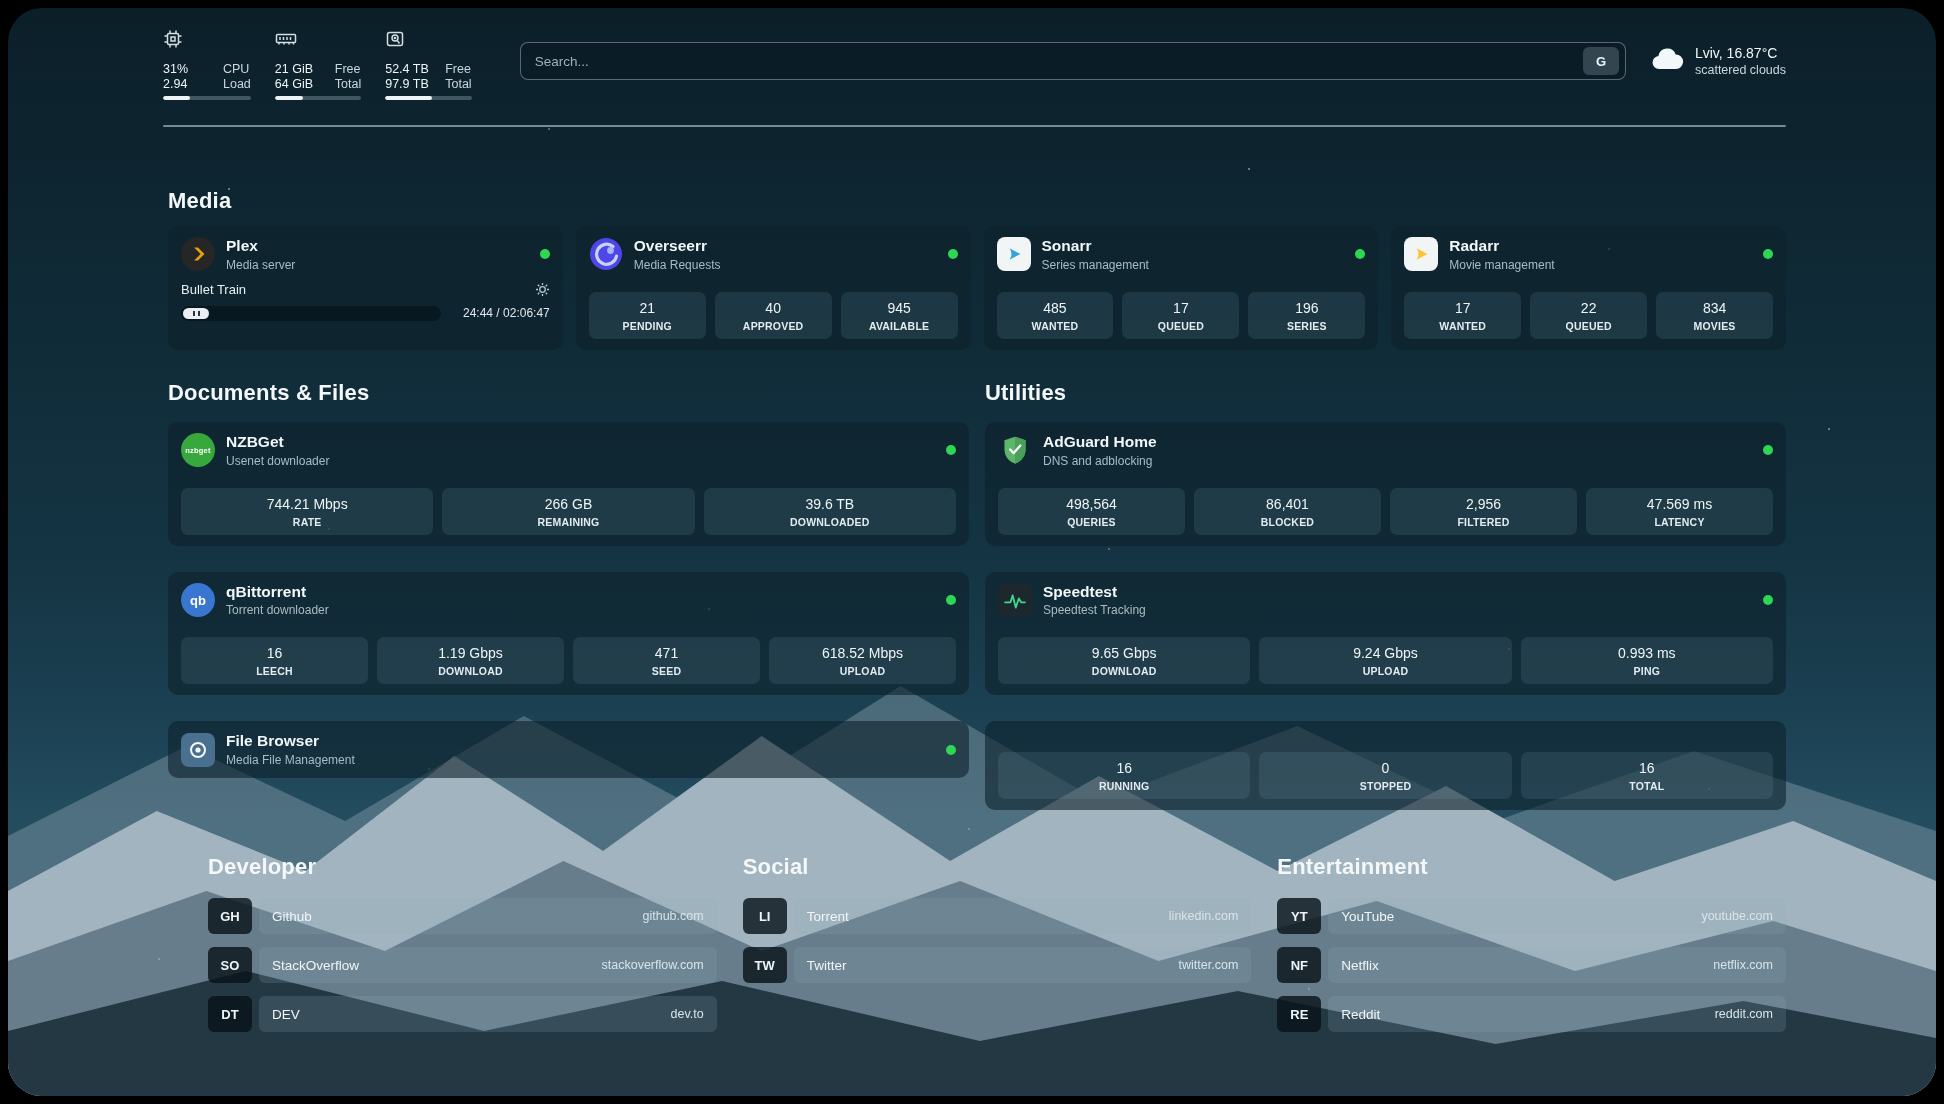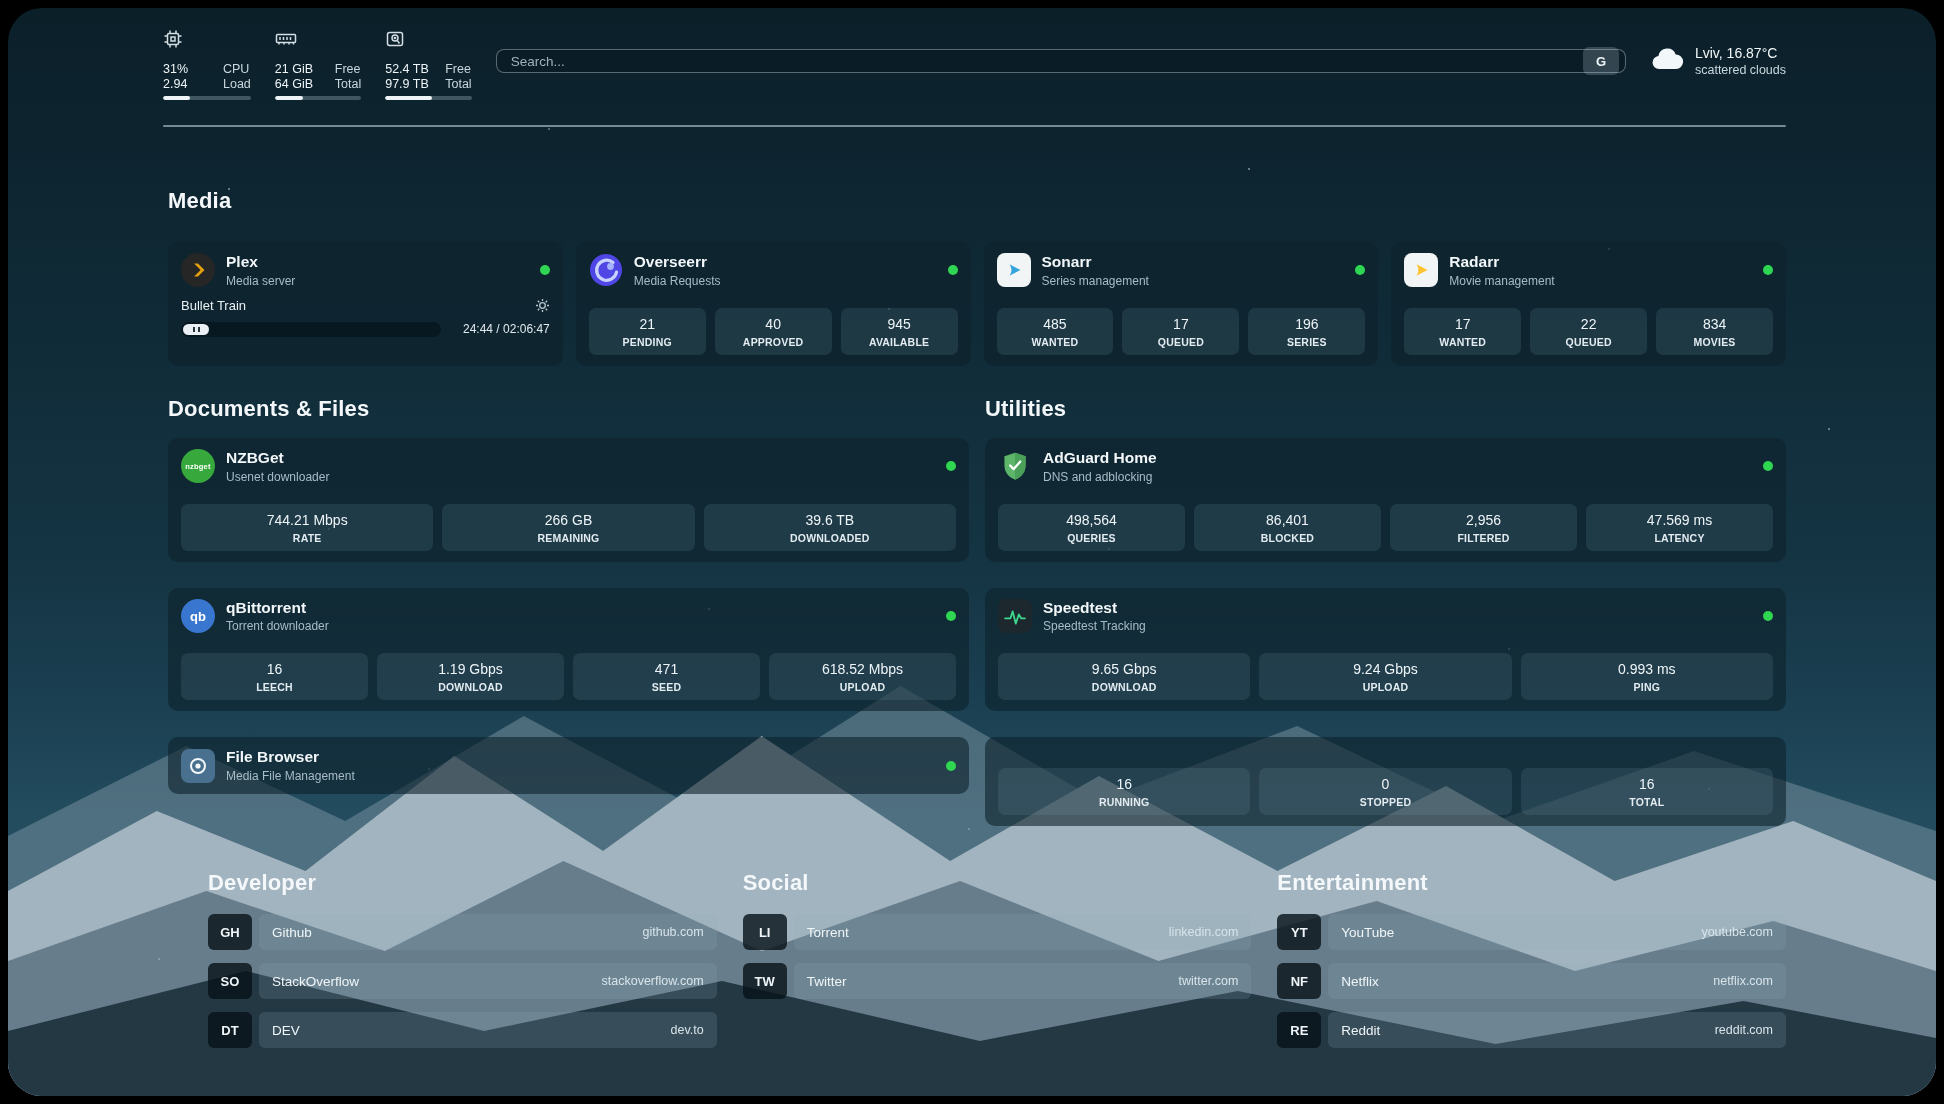--- a/index.html
+++ b/index.html
@@ -27,39 +27,39 @@
   .topbar { position:absolute; left:155px; right:150px; top:26px; height:54px;
     display:flex; align-items:center; gap:24px; }
   .sysstat { display:flex; align-items:flex-start; gap:9px; color:#e7f0f4;flex-direction:column; }
   .sys-icon { margin-top:6px; opacity:.95; }
   .sys-rows { display:grid; grid-template-columns:auto auto; column-gap:14px; row-gap:1px; font-size:12.5px; }
   .sys-val { color:#eef5f8; min-width:46px; }
   .sys-lab { color:#c9d8de; }
   .sys-bar { margin-top:5px; height:4px; width:100%; border-radius:2px; background:rgba(160,185,195,.35); overflow:hidden; }
   .sys-bar i { display:block; height:100%; background:#eef4f6; border-radius:2px; }
 
-  .search { flex:1; height:24px; display:flex; align-items:center; gap:8px;
-    background:rgba(8,22,30,.45); border:1px solid rgba(205,225,235,.4); border-radius:8px; padding:0 6px 0 14px; }
+  .search { flex:1; height:38px; display:flex; align-items:center; gap:8px;
+    background:rgba(8,22,30,.45); border:1px solid rgba(205,225,235,.4); border-radius:8px; padding:0 6px 0 14px;margin-left:24px; }
   .search input { flex:1; background:transparent; border:none; outline:none; color:#e3edf1; font-size:13.5px; font-family:inherit; }
   .search input::placeholder { color:#9db2ba; }
   .g-btn { width:36px; height:28px; border-radius:6px; background:rgba(200,220,230,.22);
     color:#eef5f8; font-size:13px; font-weight:700; display:flex; align-items:center; justify-content:center; cursor:pointer; }
 
   .weather { display:flex; align-items:center; gap:11px; color:#fff; }
   .weather-lines { display:flex; flex-direction:column; gap:2px; }
   .weather-loc { font-size:14px; color:#f2f7f9; }
   .weather-cond { font-size:12.5px; color:#c9d8de; }
 
   .divider { position:absolute; left:155px; right:150px; top:117px; height:2px;
     background:rgba(225,240,245,.5); border-radius:1px; }
 
   
   .content { position:absolute; left:160px; right:150px; top:130px; }
   .section-title { font-size:22px; font-weight:700; color:#f4f8fa; letter-spacing:.2px; }
-  .t-media { margin-top:50px; margin-bottom:28px; }
+  .t-media { margin-top:50px; margin-bottom:12px; }
   .col-title { margin-bottom:16px; }
   .row-media { display:grid; grid-template-columns:repeat(4,1fr); gap:13px; }
   .two-col { display:grid; grid-template-columns:1fr 1fr; gap:16px; margin-top:30px; }
   .col { display:flex; flex-direction:column; }
   .col .card { margin-bottom:26px; }
   .col .card:last-child { margin-bottom:0; }
 
   .card { background:rgba(13,33,43,.6); border-radius:10px; padding:11px 13px; }
   .card-head { display:flex; align-items:center; gap:11px; }
   .app-meta { display:flex; flex-direction:column; }

